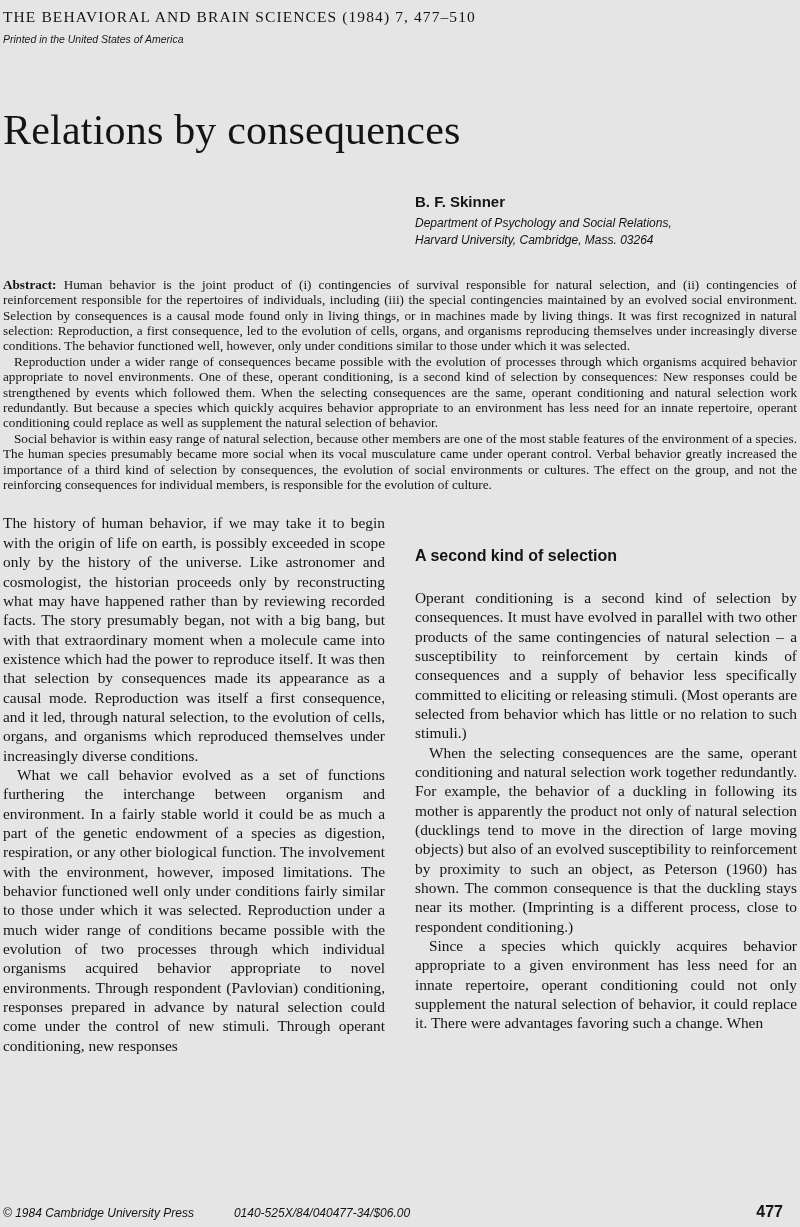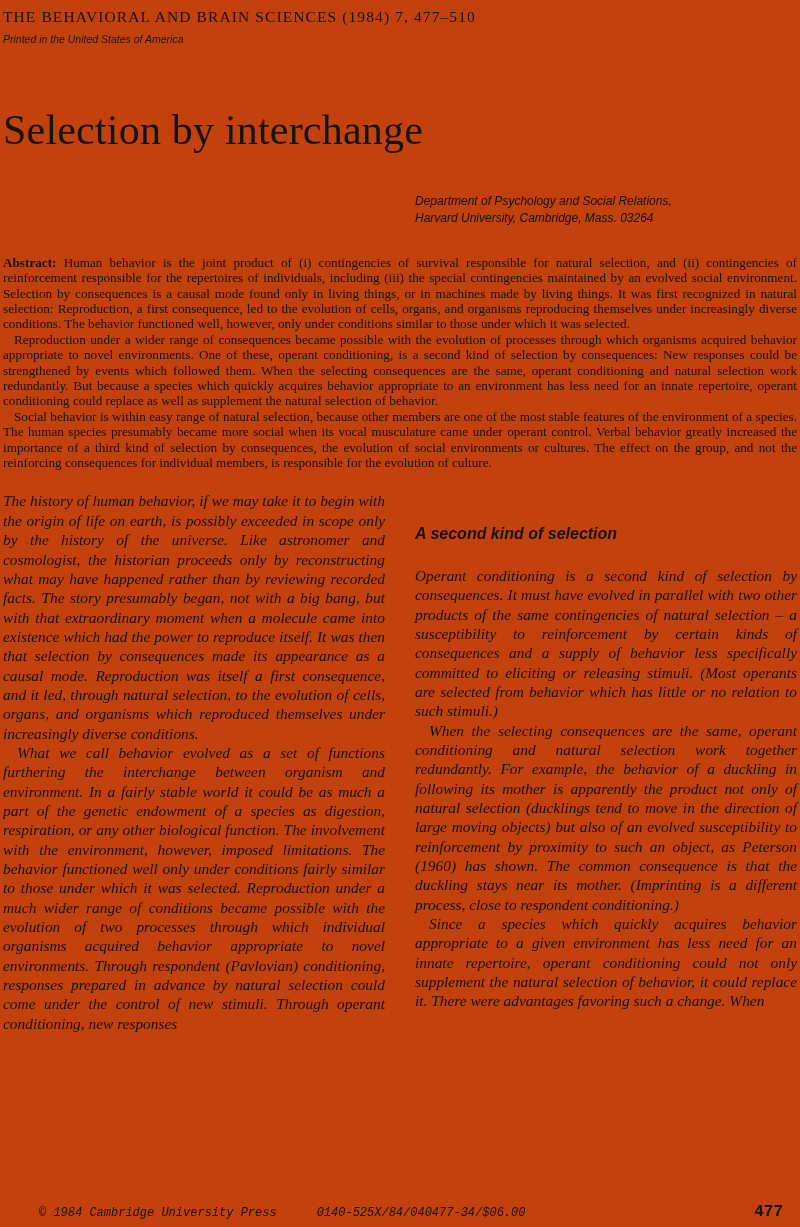--- a/index.html
+++ b/index.html
@@ -2,21 +2,21 @@
 <html lang="en"><head>
 <meta charset="utf-8">
 <style>
   * { margin: 0; padding: 0; box-sizing: border-box; }
   html, body { background: #ffffff; }
   .page {
     position: relative;
     width: 800px;
     height: 1227px;
     margin: 0 auto;
-    background: #c2410c;
+    background: #e5e5e5;
     color: #141414;
     font-family: "Liberation Serif", serif;
     padding: 8px 3px 0 3px;
     overflow: hidden;
     hyphens: auto;
   }
   
   .journal-line {
     font-size: 15.5px;
     letter-spacing: 1.1px;
@@ -76,62 +76,61 @@
   .body-cols {
     display: flex;
     gap: 30px;
     margin-top: 21px;
   }
   .col {
     width: 382px;
     font-size: 15.4px;
     line-height: 19.35px;
     text-align: justify;
-    font-style: italic;
   }
   .col p.indent { text-indent: 14px; }
   .section-heading {
     font-family: "Liberation Sans", sans-serif;
     font-weight: bold;
     font-size: 16px;
     text-align: left;
     margin: 33px 0 22px 0;
   }
   
   .footer {
     position: absolute;
     left: 3px;
     right: 3px;
     bottom: 6px;
     display: flex;
     align-items: baseline;
-    font-family: Liberation Mono, monospace;
+    font-family: Liberation Sans, sans-serif;
     font-size: 12px;
-    margin-left: 36px;
   }
   .footer .copyright { font-style: italic; }
   .footer .issn { font-style: italic; margin-left: 40px; }
   .footer .page-num {
     margin-left: auto;
     margin-right: 14px;
     font-weight: bold;
     font-size: 16px;
   }
 </style>
 </head>
 <body>
 
 <div class="page">
 
   <div class="journal-line">THE BEHAVIORAL AND BRAIN SCIENCES (1984) 7, 477–510</div>
   <div class="printed-line">Printed in the United States of America</div>
 
-  <h1 class="paper-title">Selection by interchange</h1>
+  <h1 class="paper-title">Relations by consequences</h1>
 
   <div class="author-block">
+    <div class="author-name">B. F. Skinner</div>
     <div class="author-affil">
       <div>Department of Psychology and Social Relations,</div>
       <div>Harvard University, Cambridge, Mass. 03264</div>
     </div>
   </div>
 
   <div class="abstract">
     <p><b class="lbl">Abstract:</b> <span>Human behavior is the joint product of (i) contingencies of survival responsible for natural selection, and (ii) contingencies of reinforcement responsible for the repertoires of individuals, including (iii) the special contingencies maintained by an evolved social environment. Selection by consequences is a causal mode found only in living things, or in machines made by living things. It was first recognized in natural selection: Reproduction, a first consequence, led to the evolution of cells, organs, and organisms reproducing themselves under increasingly diverse conditions. The behavior functioned well, however, only under conditions similar to those under which it was selected.</span></p>
     <p class="ind">Reproduction under a wider range of consequences became possible with the evolution of processes through which organisms acquired behavior appropriate to novel environments. One of these, operant conditioning, is a second kind of selection by consequences: New responses could be strengthened by events which followed them. When the selecting consequences are the same, operant conditioning and natural selection work redundantly. But because a species which quickly acquires behavior appropriate to an environment has less need for an innate repertoire, operant conditioning could replace as well as supplement the natural selection of behavior.</p>
     <p class="ind">Social behavior is within easy range of natural selection, because other members are one of the most stable features of the environment of a species. The human species presumably became more social when its vocal musculature came under operant control. Verbal behavior greatly increased the importance of a third kind of selection by consequences, the evolution of social environments or cultures. The effect on the group, and not the reinforcing consequences for individual members, is responsible for the evolution of culture.</p>

